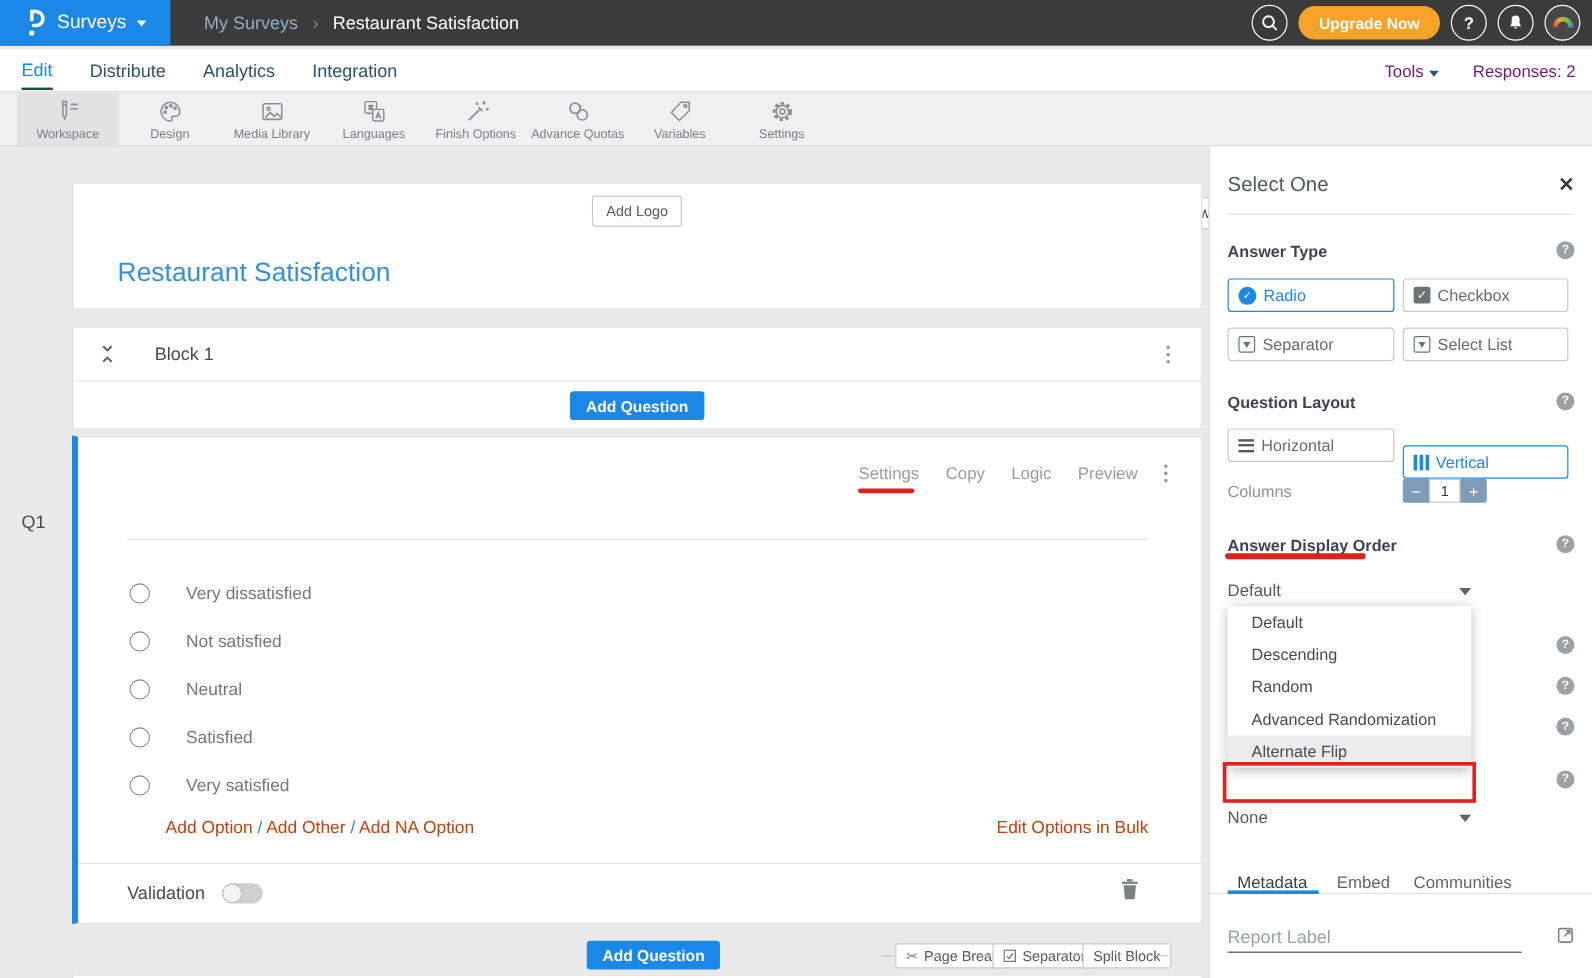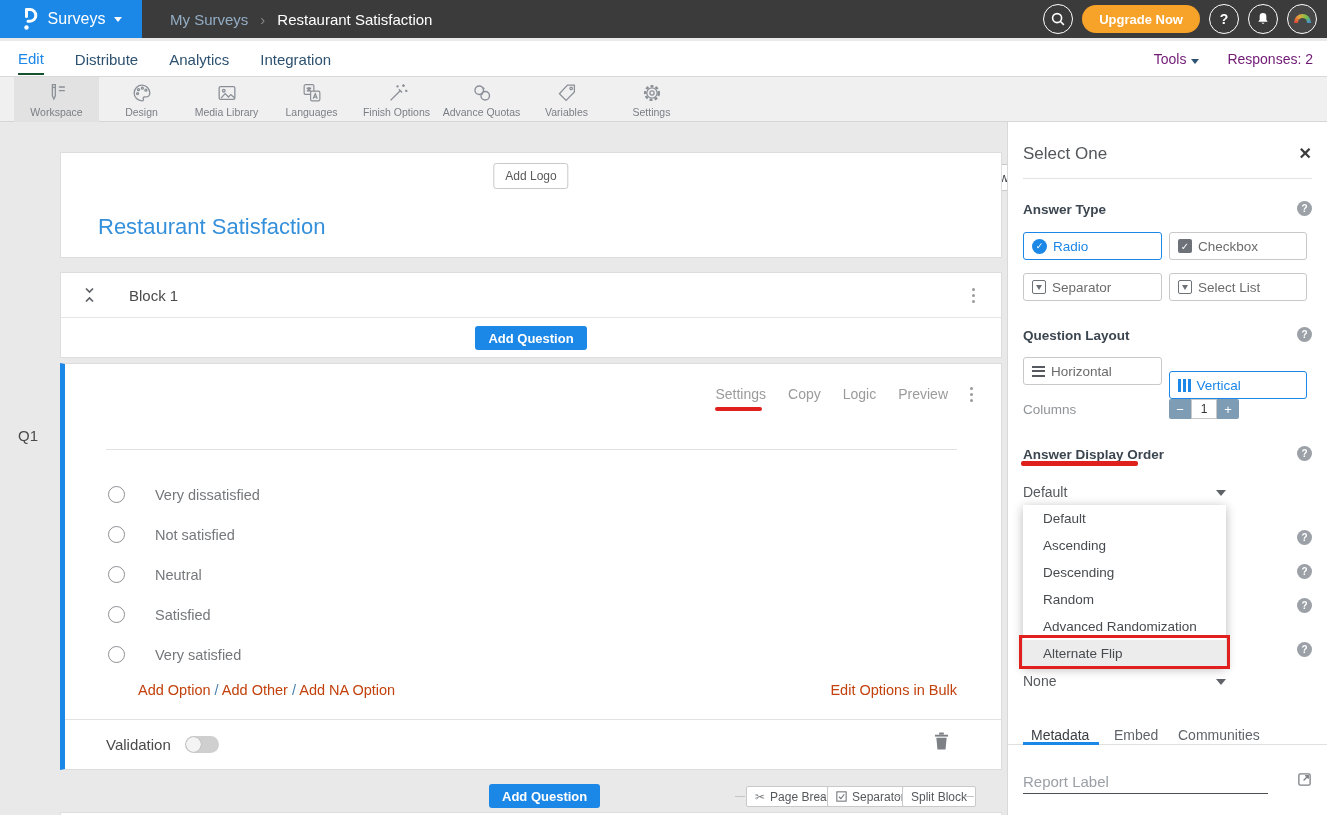--- a/index.html
+++ b/index.html
@@ -458,21 +458,20 @@
     <span class="help" style="top:408px">?</span>
     <span class="help" style="top:442px">?</span>
     <span class="help" style="top:476px">?</span>
     <span class="help" style="top:520px">?</span>
 
     <div class="sel-val" style="top:551px">None</div>
     <span class="caret-g" style="left:208px; top:557px"></span>
 
     <div class="menu">
       <div class="mi">Default</div>
-      <div class="mi">Ascending</div>
       <div class="mi">Descending</div>
       <div class="mi">Random</div>
       <div class="mi">Advanced Randomization</div>
       <div class="mi hl">Alternate Flip</div>
     </div>
     <div class="red-box"></div>
 
     <div class="tab-border"></div>
     <span class="p-tab active" style="left:23px">Metadata</span>
     <span class="p-tab" style="left:106px">Embed</span>

